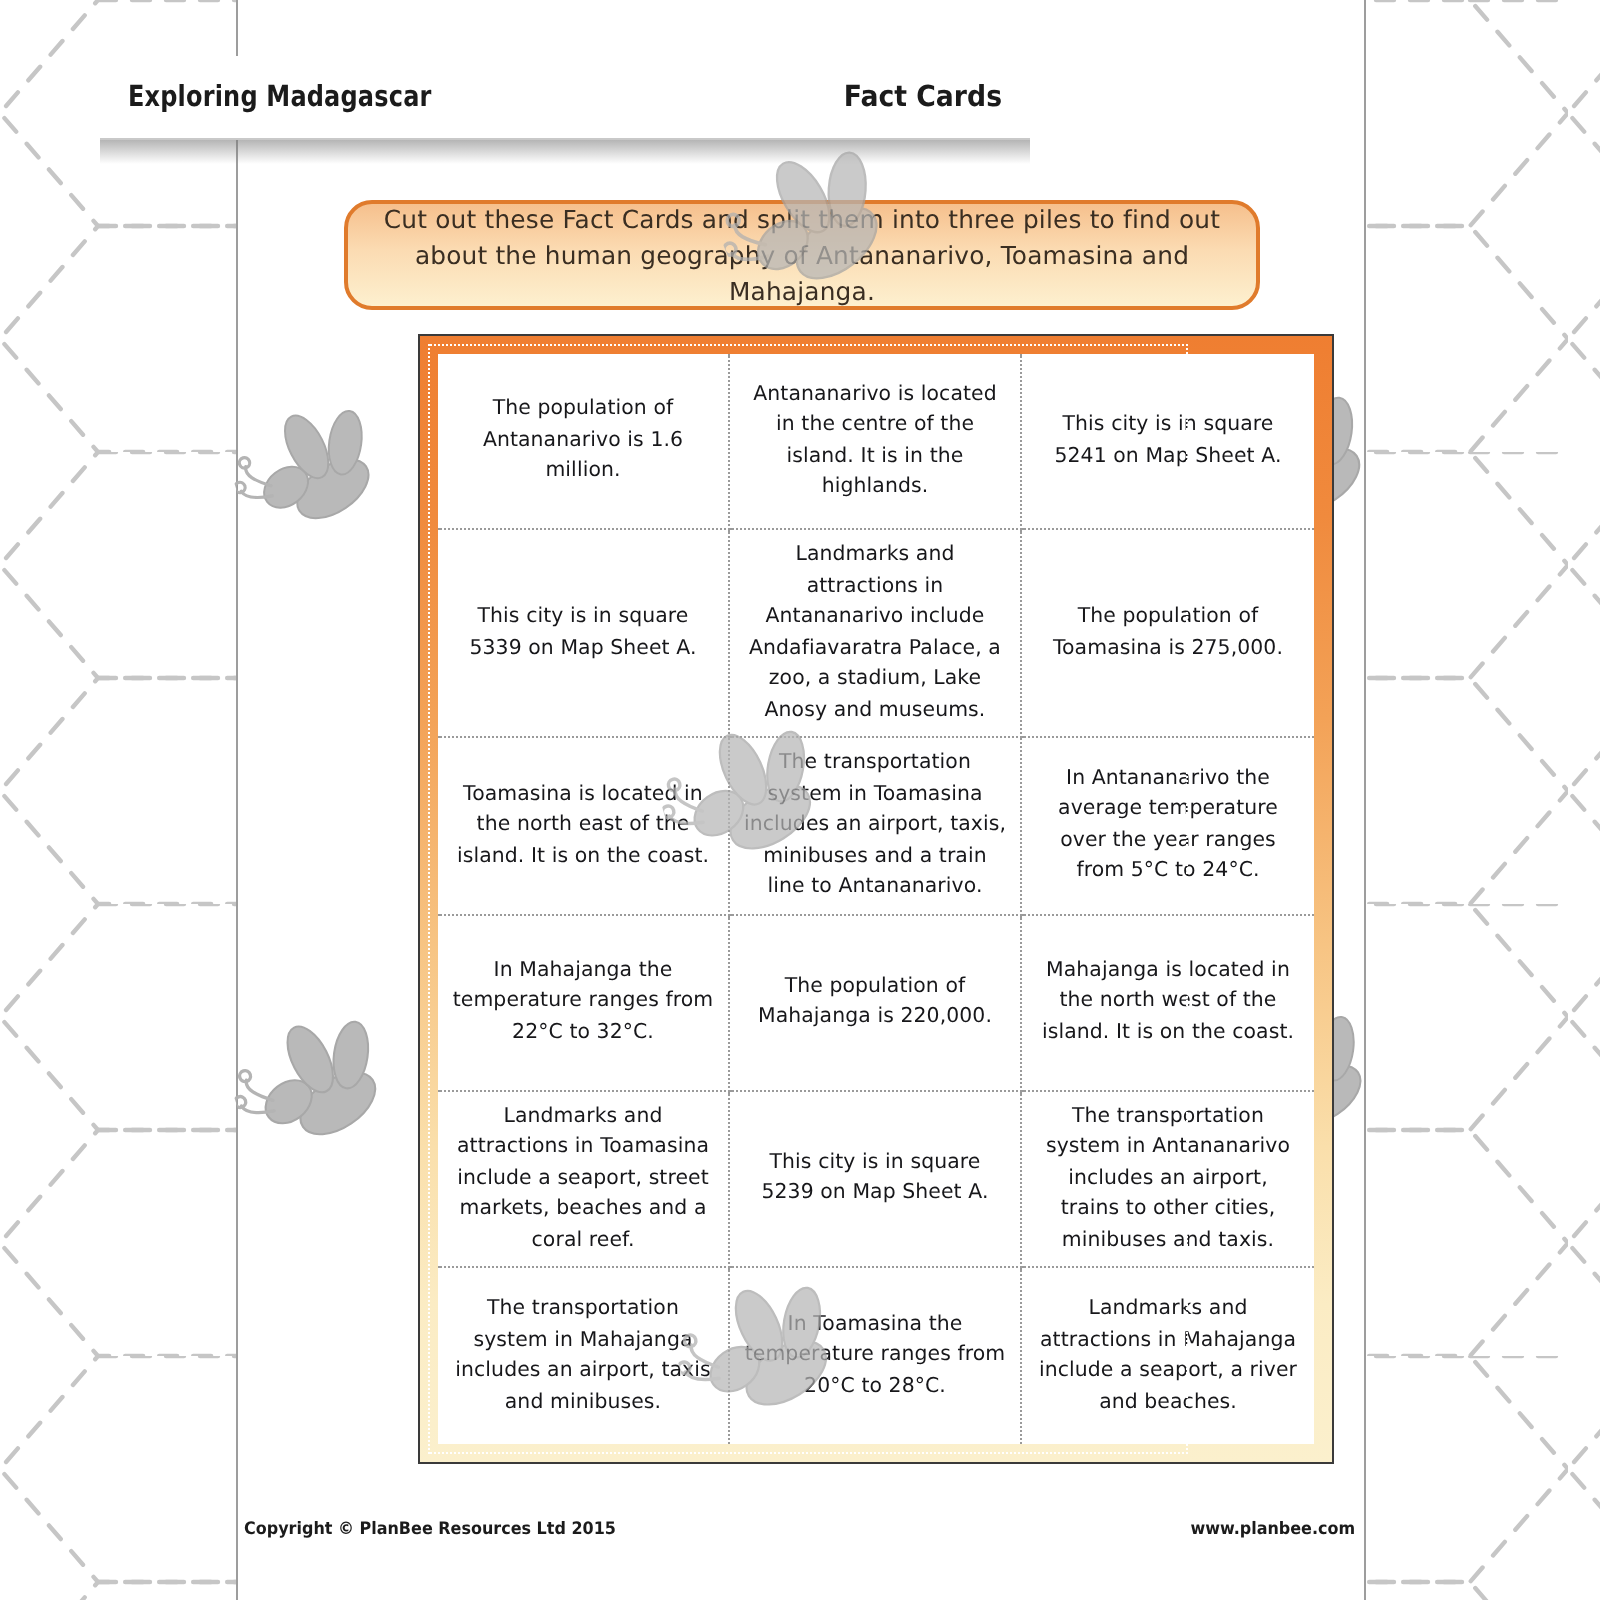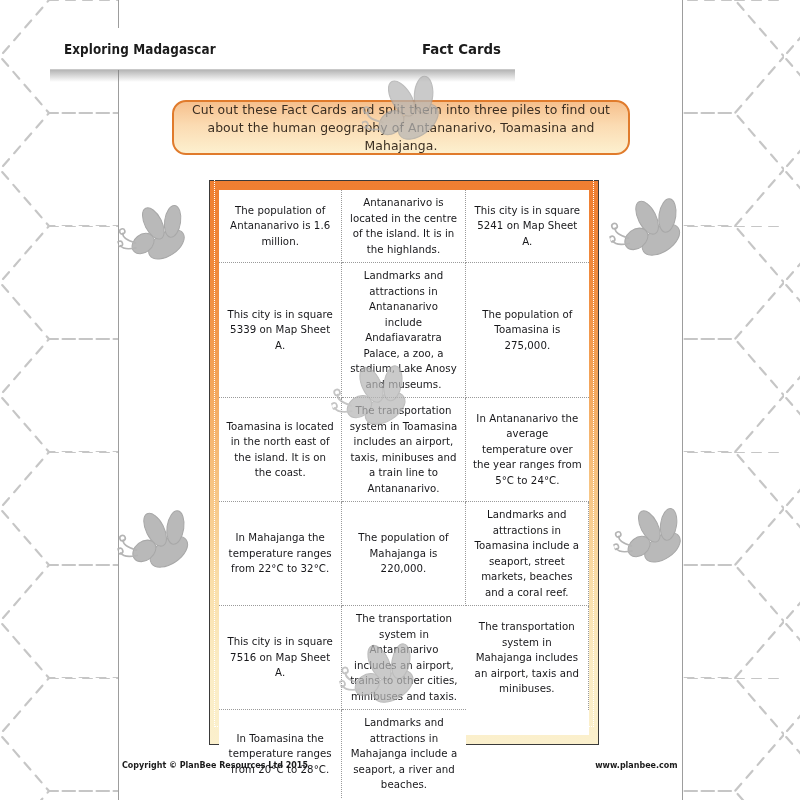--- a/index.html
+++ b/index.html
@@ -111,22 +111,22 @@
     font-size: 12.4px;
     line-height: 1.45;
     color: #3a2e22;
     letter-spacing: 0.1px;
   }
 
   
   #card-frame {
     position: absolute;
     left: 209px;
-    top: 180px;
-    width: 390px;
+    top: 167px;
+    width: 458px;
     height: 565px;
     background: linear-gradient(to bottom,
                   #ef7e31 0%,
                   #f08a3d 16%,
                   #f3a257 34%,
                   #f7c483 54%,
                   #fadfab 72%,
                   #fbecc4 86%,
                   #fbf0cd 100%);
     border: 1.5px solid #3a3a3a;
@@ -269,25 +269,28 @@
         </div>
         <div class="fact-card col-last">
           <span class="card-text">In Antananarivo the average temperature over the year ranges from 5°C to 24°C.</span>
         </div>
         <div class="fact-card">
           <span class="card-text">In Mahajanga the temperature ranges from 22°C to 32°C.</span>
         </div>
         <div class="fact-card">
           <span class="card-text">The population of Mahajanga is 220,000.</span>
         </div>
+        <div class="fact-card col-last">
+          <span class="card-text">Mahajanga is located in the north west of the island. It is on the coast.</span>
+        </div>
         <div class="fact-card">
           <span class="card-text">Landmarks and attractions in Toamasina include a seaport, street markets, beaches and a coral reef.</span>
         </div>
         <div class="fact-card">
-          <span class="card-text">This city is in square 7516 on Map Sheet A.</span>
+          <span class="card-text">This city is in square 5239 on Map Sheet A.</span>
         </div>
         <div class="fact-card col-last">
           <span class="card-text">The transportation system in Antananarivo includes an airport, trains to other cities, minibuses and taxis.</span>
         </div>
         <div class="fact-card row-last">
           <span class="card-text">The transportation system in Mahajanga includes an airport, taxis and minibuses.</span>
         </div>
         <div class="fact-card row-last">
           <span class="card-text">In Toamasina the temperature ranges from 20°C to 28°C.</span>
         </div>

